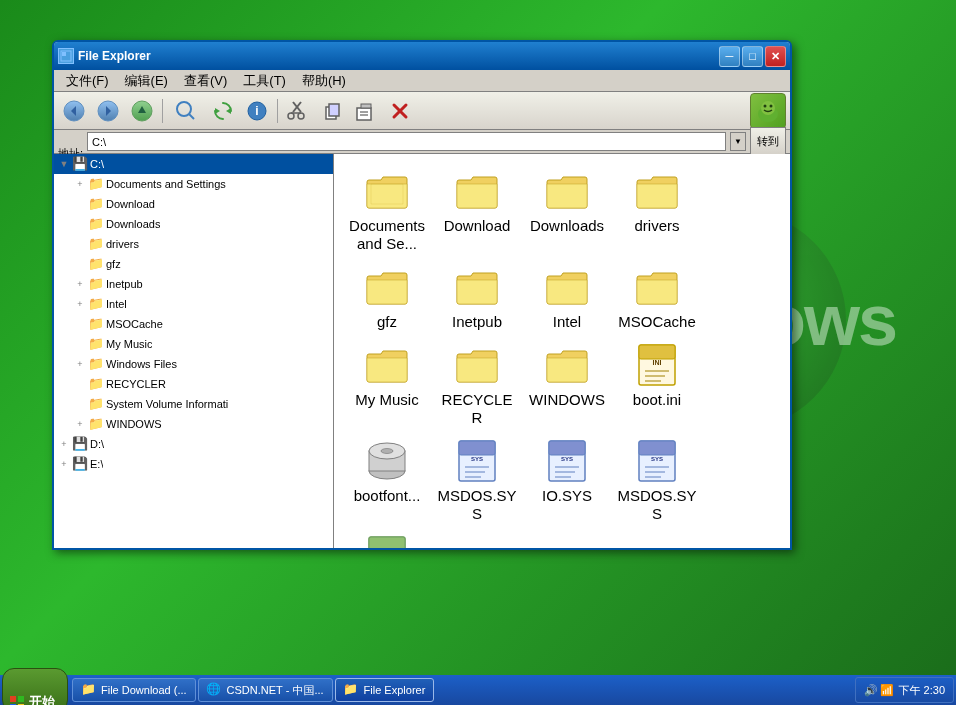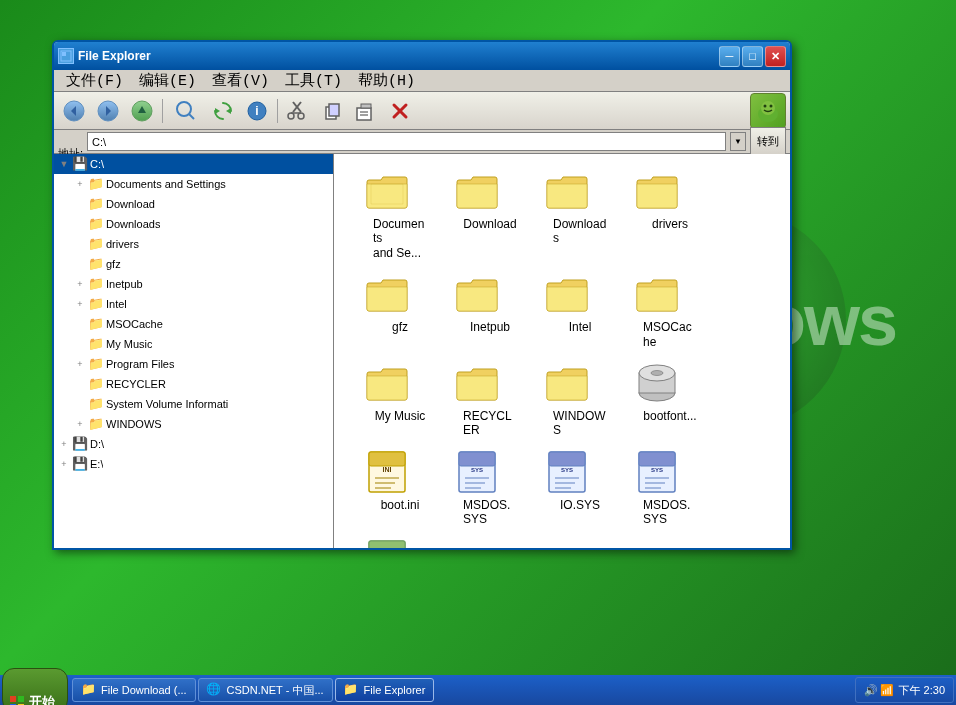--- a/index.html
+++ b/index.html
@@ -120,22 +120,21 @@
       background: #d4d0c8;
       display: flex;
       align-items: center;
       padding: 0 4px;
       border-bottom: 1px solid #808080;
     }
     .menu-item {
       padding: 2px 8px;
       cursor: pointer;
       color: #000;
-      font-size: 15px;
-      font-family: Liberation Mono, monospace;
+      font-size: 13px;
     }
 
     
     .toolbar {
       height: 38px;
       background: linear-gradient(to bottom, #f0f0e8, #d8d4cc);
       border-bottom: 1px solid #808080;
       display: flex;
       align-items: center;
       padding: 0 4px;
@@ -301,26 +300,25 @@
     }
     .file-item-icon {
       width: 48px;
       height: 48px;
       display: flex;
       align-items: center;
       justify-content: center;
       margin-bottom: 2px;
     }
     .file-item-label {
-      font-size: 12px;
-      text-align: left;
+      font-size: 15px;
+      text-align: center;
       word-break: break-word;
       line-height: 1.2;
       max-width: 85px;
-      margin-left: 26px;
     }
 
     
     .folder-svg {
       width: 44px;
       height: 38px;
     }
 
     
     .status-bar {
@@ -634,21 +632,21 @@
           <span class="tree-indent" style="width:18px"></span>
           <span class="tree-toggle" style="width:16px"></span>
           <span class="tree-folder-icon">📁</span>
           <span class="tree-label">My Music</span>
         </div>
 
         <div class="tree-item">
           <span class="tree-indent" style="width:18px"></span>
           <span class="tree-toggle">+</span>
           <span class="tree-folder-icon">📁</span>
-          <span class="tree-label">Program Files</span>
+          <span class="tree-label">Windows Files</span>
         </div>
 
         <div class="tree-item">
           <span class="tree-indent" style="width:18px"></span>
           <span class="tree-toggle" style="width:16px"></span>
           <span class="tree-folder-icon">📁</span>
           <span class="tree-label">RECYCLER</span>
         </div>
 
         <div class="tree-item">
@@ -789,45 +787,45 @@
           <div class="file-item">
             <div class="file-item-icon">
               <svg class="folder-svg" viewBox="0 0 44 38">
                 <path d="M2 10 Q2 8 4 8 L16 8 L18 5 L40 5 Q42 5 42 7 L42 34 Q42 36 40 36 L4 36 Q2 36 2 34 Z" fill="#f0d060" stroke="#c0a020" stroke-width="1"></path>
                 <path d="M2 12 L42 12 L42 34 Q42 36 40 36 L4 36 Q2 36 2 34 Z" fill="#f8e880" stroke="#c0a020" stroke-width="0.5"></path>
               </svg>
             </div>
             <span class="file-item-label">WINDOWS</span>
           </div>
 
-
-          <div class="file-item">
-            <div class="file-item-icon">
-              <svg width="42" height="44" viewBox="0 0 42 44">
-                <ellipse cx="21" cy="32" rx="18" ry="8" fill="#c0c0c0" stroke="#808080" stroke-width="1"></ellipse>
-                <rect x="3" y="12" width="36" height="20" fill="#d0d0d0" stroke="#808080" stroke-width="1"></rect>
-                <ellipse cx="21" cy="12" rx="18" ry="8" fill="#e0e0e0" stroke="#808080" stroke-width="1"></ellipse>
-                <ellipse cx="21" cy="12" rx="6" ry="2.5" fill="#b0b0b0" stroke="#606060" stroke-width="0.5"></ellipse>
-              </svg>
-            </div>
-            <span class="file-item-label">bootfont...</span>
-          </div>
 
           <div class="file-item">
             <div class="file-item-icon">
               <svg width="40" height="44" viewBox="0 0 40 44">
                 <rect x="2" y="2" width="36" height="40" rx="2" fill="#fff8e0" stroke="#c0a000" stroke-width="1.5"></rect>
                 <rect x="2" y="2" width="36" height="14" rx="2" fill="#e0c040" stroke="#c0a000" stroke-width="1"></rect>
                 <text x="20" y="22" text-anchor="middle" fill="#604000" font-size="7" font-weight="bold">INI</text>
                 <line x1="8" y1="28" x2="32" y2="28" stroke="#a08000" stroke-width="1"></line>
                 <line x1="8" y1="33" x2="28" y2="33" stroke="#a08000" stroke-width="1"></line>
                 <line x1="8" y1="38" x2="24" y2="38" stroke="#a08000" stroke-width="1"></line>
               </svg>
             </div>
             <span class="file-item-label">boot.ini</span>
+          </div>
+
+          <div class="file-item">
+            <div class="file-item-icon">
+              <svg width="42" height="44" viewBox="0 0 42 44">
+                <ellipse cx="21" cy="32" rx="18" ry="8" fill="#c0c0c0" stroke="#808080" stroke-width="1"></ellipse>
+                <rect x="3" y="12" width="36" height="20" fill="#d0d0d0" stroke="#808080" stroke-width="1"></rect>
+                <ellipse cx="21" cy="12" rx="18" ry="8" fill="#e0e0e0" stroke="#808080" stroke-width="1"></ellipse>
+                <ellipse cx="21" cy="12" rx="6" ry="2.5" fill="#b0b0b0" stroke="#606060" stroke-width="0.5"></ellipse>
+              </svg>
+            </div>
+            <span class="file-item-label">bootfont...</span>
           </div>
 
           <div class="file-item">
             <div class="file-item-icon">
               <svg width="40" height="44" viewBox="0 0 40 44">
                 <rect x="2" y="2" width="36" height="40" rx="2" fill="#e8f0ff" stroke="#6080c0" stroke-width="1.5"></rect>
                 <rect x="2" y="2" width="36" height="14" rx="2" fill="#8090d0" stroke="#6080c0" stroke-width="1"></rect>
                 <text x="20" y="22" text-anchor="middle" fill="#203080" font-size="6" font-weight="bold">SYS</text>
                 <line x1="8" y1="28" x2="32" y2="28" stroke="#6080c0" stroke-width="1"></line>
                 <line x1="8" y1="33" x2="28" y2="33" stroke="#6080c0" stroke-width="1"></line>

